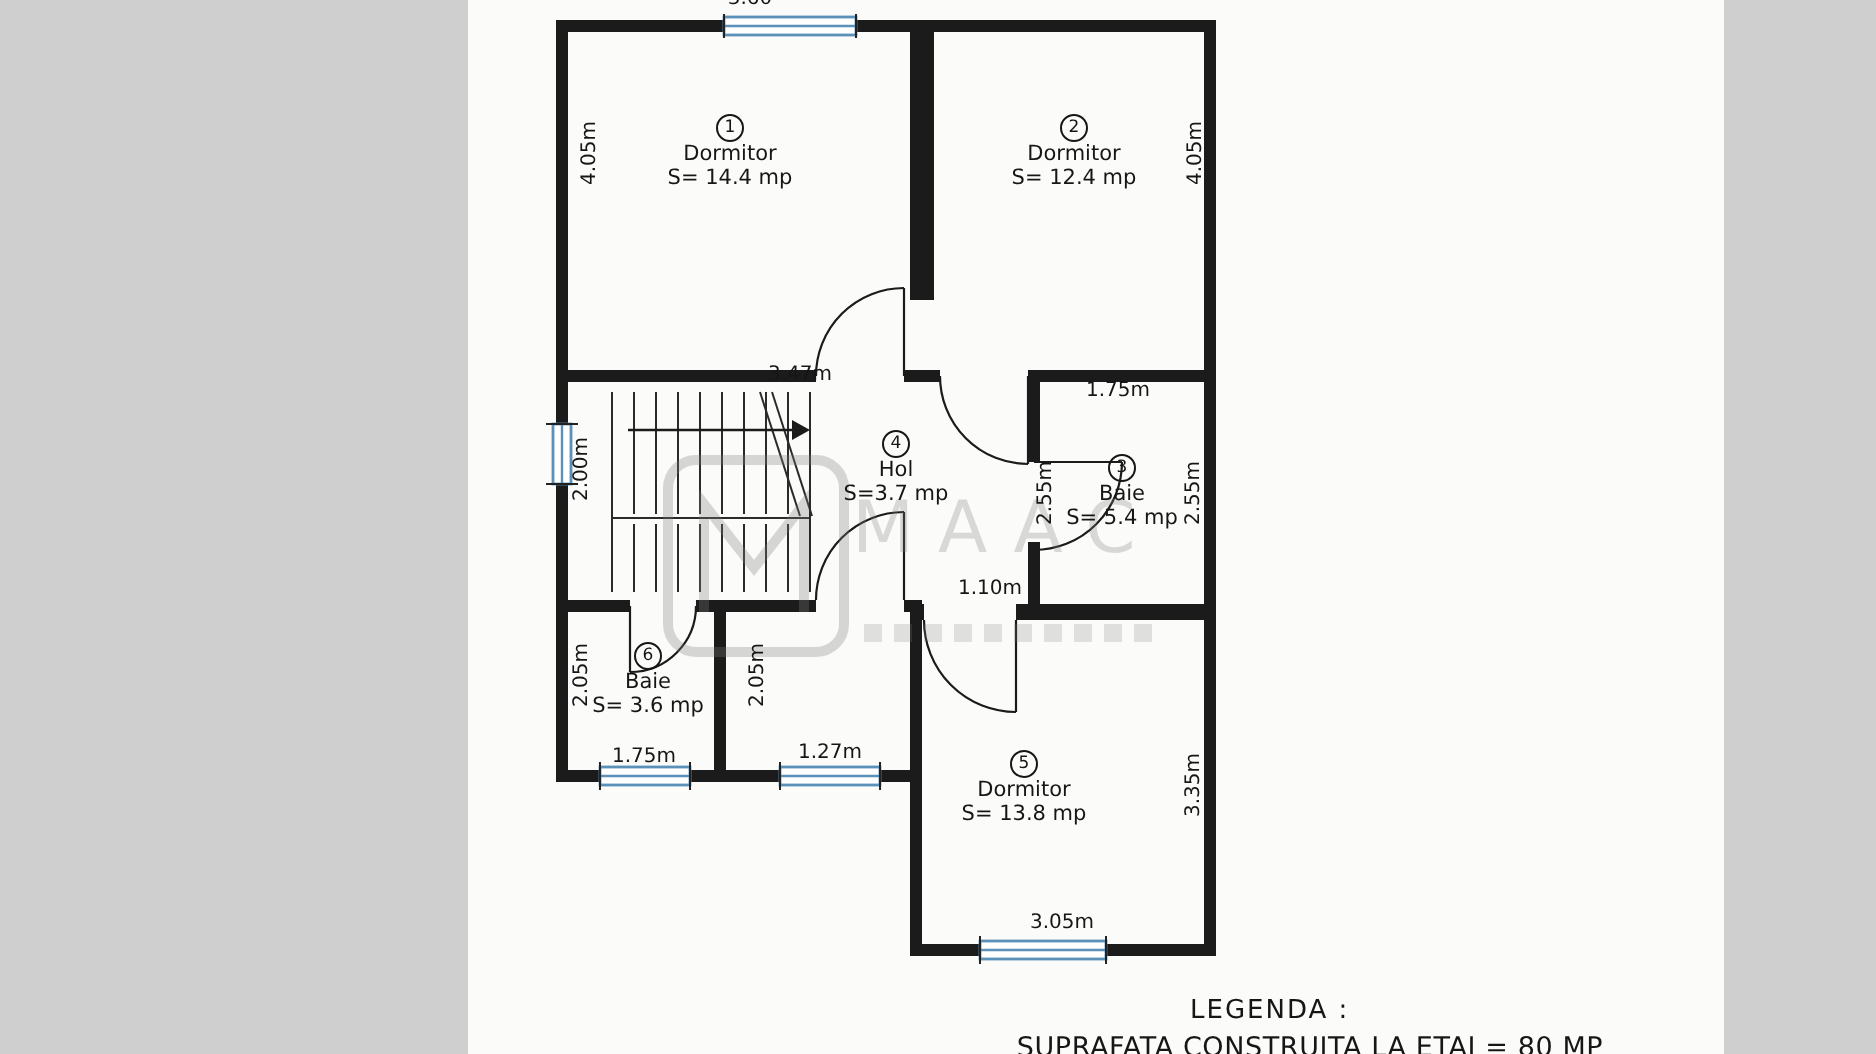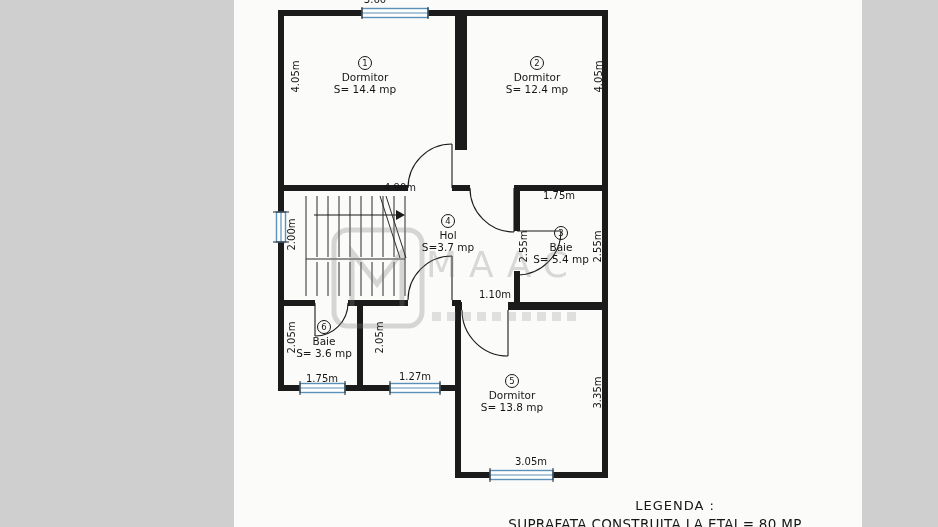--- a/index.html
+++ b/index.html
@@ -15,21 +15,21 @@
   .win-box{fill:#ffffff;stroke:#5b90b8;stroke-width:1.4;}
   .win-line{stroke:#5b90b8;stroke-width:1.2;}
   .tick{stroke:#222;stroke-width:1;}
   .wm{stroke:rgba(125,125,125,0.30);stroke-width:5;fill:none;}
   .room{position:absolute;text-align:center;line-height:1.18;}
   .circ{display:inline-flex;width:12px;height:12px;border:1.2px solid #161616;border-radius:50%;
         align-items:center;justify-content:center;font-size:8.5px;background:transparent;}
   .rname,.rarea{font-size:10.5px;}
   .dim{position:absolute;width:44px;text-align:center;font-size:10px;white-space:nowrap;}
   .dim.v{transform:rotate(-90deg);}
-  .legend-title{position:absolute;left:595px;top:498px;width:120px;text-align:right;
+  .legend-title{position:absolute;left:595px;top:498px;width:120px;text-align:left;
                 font-size:13px;letter-spacing:1px;}
   .legend-line{position:absolute;left:455px;top:516px;width:400px;text-align:center;
                font-size:13.5px;letter-spacing:0.3px;}
   .wm-letters{position:absolute;left:426px;top:244px;font-size:36px;letter-spacing:12px;
               color:rgba(125,125,125,0.28);}
   .wm-tag{position:absolute;left:432px;top:312px;width:150px;height:9px;
           background:repeating-linear-gradient(90deg,rgba(125,125,125,0.22) 0 9px,transparent 9px 15px);}
 </style>
 </head>
 <body>
@@ -177,21 +177,21 @@
     <div class="rarea">S= 13.8 mp</div>
   </div>
   <div class="room" style="left:280px;top:316px;width:88px;">
     <span class="circ">6</span>
     <div class="rname">Baie</div>
     <div class="rarea">S= 3.6 mp</div>
   </div>
 
   <div class="dim v" style="left:273px;top:71px;">4.05m</div>
   <div class="dim v" style="left:576px;top:71px;">4.05m</div>
-  <div class="dim" style="left:378px;top:182px;">4.90m</div>
+  <div class="dim" style="left:378px;top:182px;">3.47m</div>
   <div class="dim" style="left:537px;top:190px;">1.75m</div>
   <div class="dim v" style="left:269px;top:229px;">2.00m</div>
   <div class="dim v" style="left:501px;top:241px;">2.55m</div>
   <div class="dim v" style="left:575px;top:241px;">2.55m</div>
   <div class="dim" style="left:473px;top:289px;">1.10m</div>
   <div class="dim v" style="left:269px;top:332px;">2.05m</div>
   <div class="dim v" style="left:357px;top:332px;">2.05m</div>
   <div class="dim" style="left:300px;top:373px;">1.75m</div>
   <div class="dim" style="left:393px;top:371px;">1.27m</div>
   <div class="dim v" style="left:575px;top:387px;">3.35m</div>

